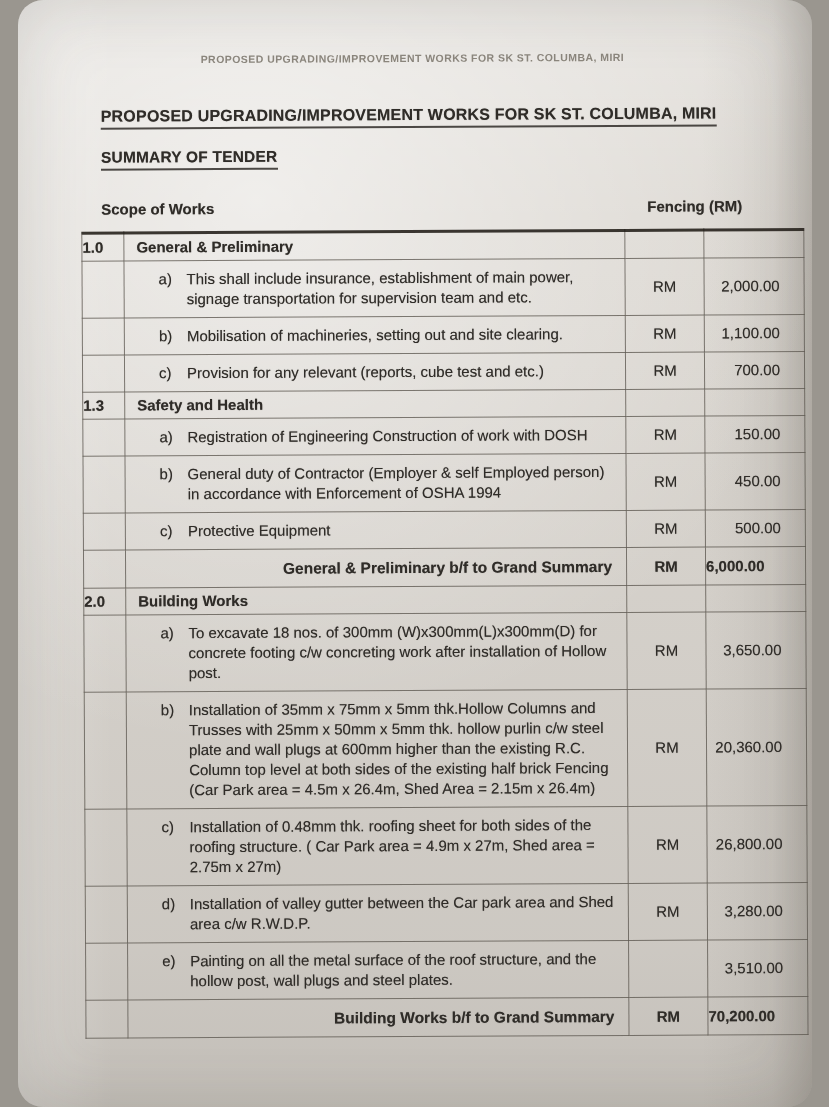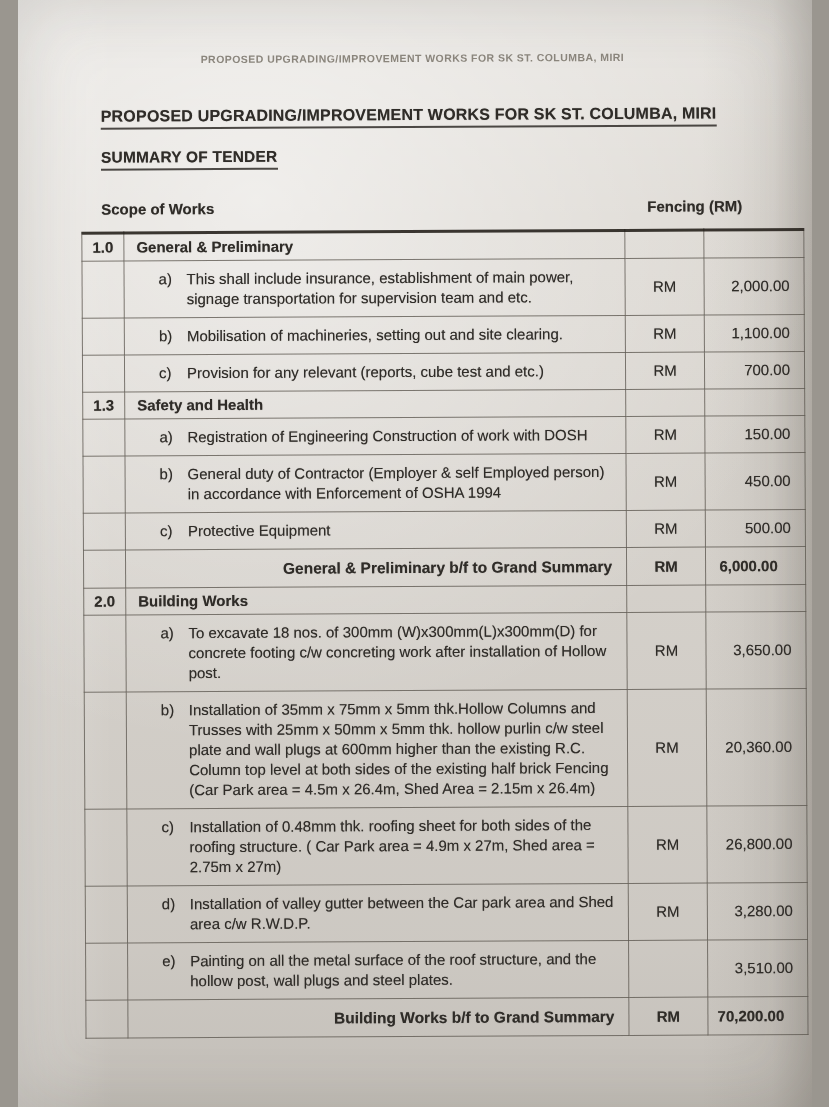--- a/index.html
+++ b/index.html
@@ -18,20 +18,21 @@
     margin:0 auto;
     overflow:hidden;
     background:
       radial-gradient(130% 90% at 30% 18%, rgba(255,255,255,0.55), rgba(255,255,255,0) 55%),
       linear-gradient(90deg, rgba(255,255,255,0.25) 0%, rgba(255,255,255,0) 12%),
       linear-gradient(270deg, rgba(82,76,68,0.22) 0%, rgba(82,76,68,0.07) 5%, rgba(0,0,0,0) 14%),
       linear-gradient(180deg, rgba(255,255,255,0.30) 0%, rgba(0,0,0,0) 20%, rgba(70,64,56,0.10) 85%, rgba(70,64,56,0.16) 100%),
       var(--paper);
     box-shadow: inset 0 0 70px rgba(60,54,46,0.18);
     color:var(--ink);
+    border-radius:25px;
   }
   .content{
     position:absolute; inset:0;
     transform:rotate(-0.30deg);
     text-shadow:0 0 0.7px rgba(47,44,40,0.55);
   }
 
   .running-head{
     margin-top:52px;
     text-align:center;
@@ -81,33 +82,33 @@
   table.tender td{
     border:1px solid rgba(95,90,82,0.80);
     vertical-align:middle;
   }
   col.c-no{ width:42px; }
   col.c-desc{ width:501px; }
   col.c-rm{ width:79px; }
   col.c-amt{ width:100px; }
 
   .section-row td{ font-weight:bold; padding:3px 0; height:24px; }
-  .section-row .no-cell{ text-align:center; }
+  .section-row .no-cell{ }
   .section-row .desc-cell{ padding-left:12px; }
 
   .item-row .desc-cell{ padding:8px 8px 8px 34px; }
   .item-label{ display:inline-block; width:28px; vertical-align:top; }
   .item-text{ display:inline-block; width:428px; vertical-align:top; }
   .item-row .rm-cell{ text-align:center; }
-  .item-row .amt-cell{ text-align:right; padding-right:14px; }
+  .item-row .amt-cell{ text-align:right; padding-right:24px; }
 
   .subtotal-row td{ font-weight:bold; height:38px; }
   .subtotal-row .desc-cell{ text-align:right; padding-right:14px; font-size:15.5px; }
   .subtotal-row .rm-cell{ text-align:center; }
-  .subtotal-row .amt-cell{ text-align:center; padding-right:14px; }
+  .subtotal-row .amt-cell{ text-align:left; padding-right:14px; }
 </style>
 </head>
 <body>
 
 <div class="paper">
   <div class="content">
 
     <div class="running-head">PROPOSED UPGRADING/IMPROVEMENT WORKS FOR SK ST. COLUMBA, MIRI</div>
 
     <div class="doc-title">

